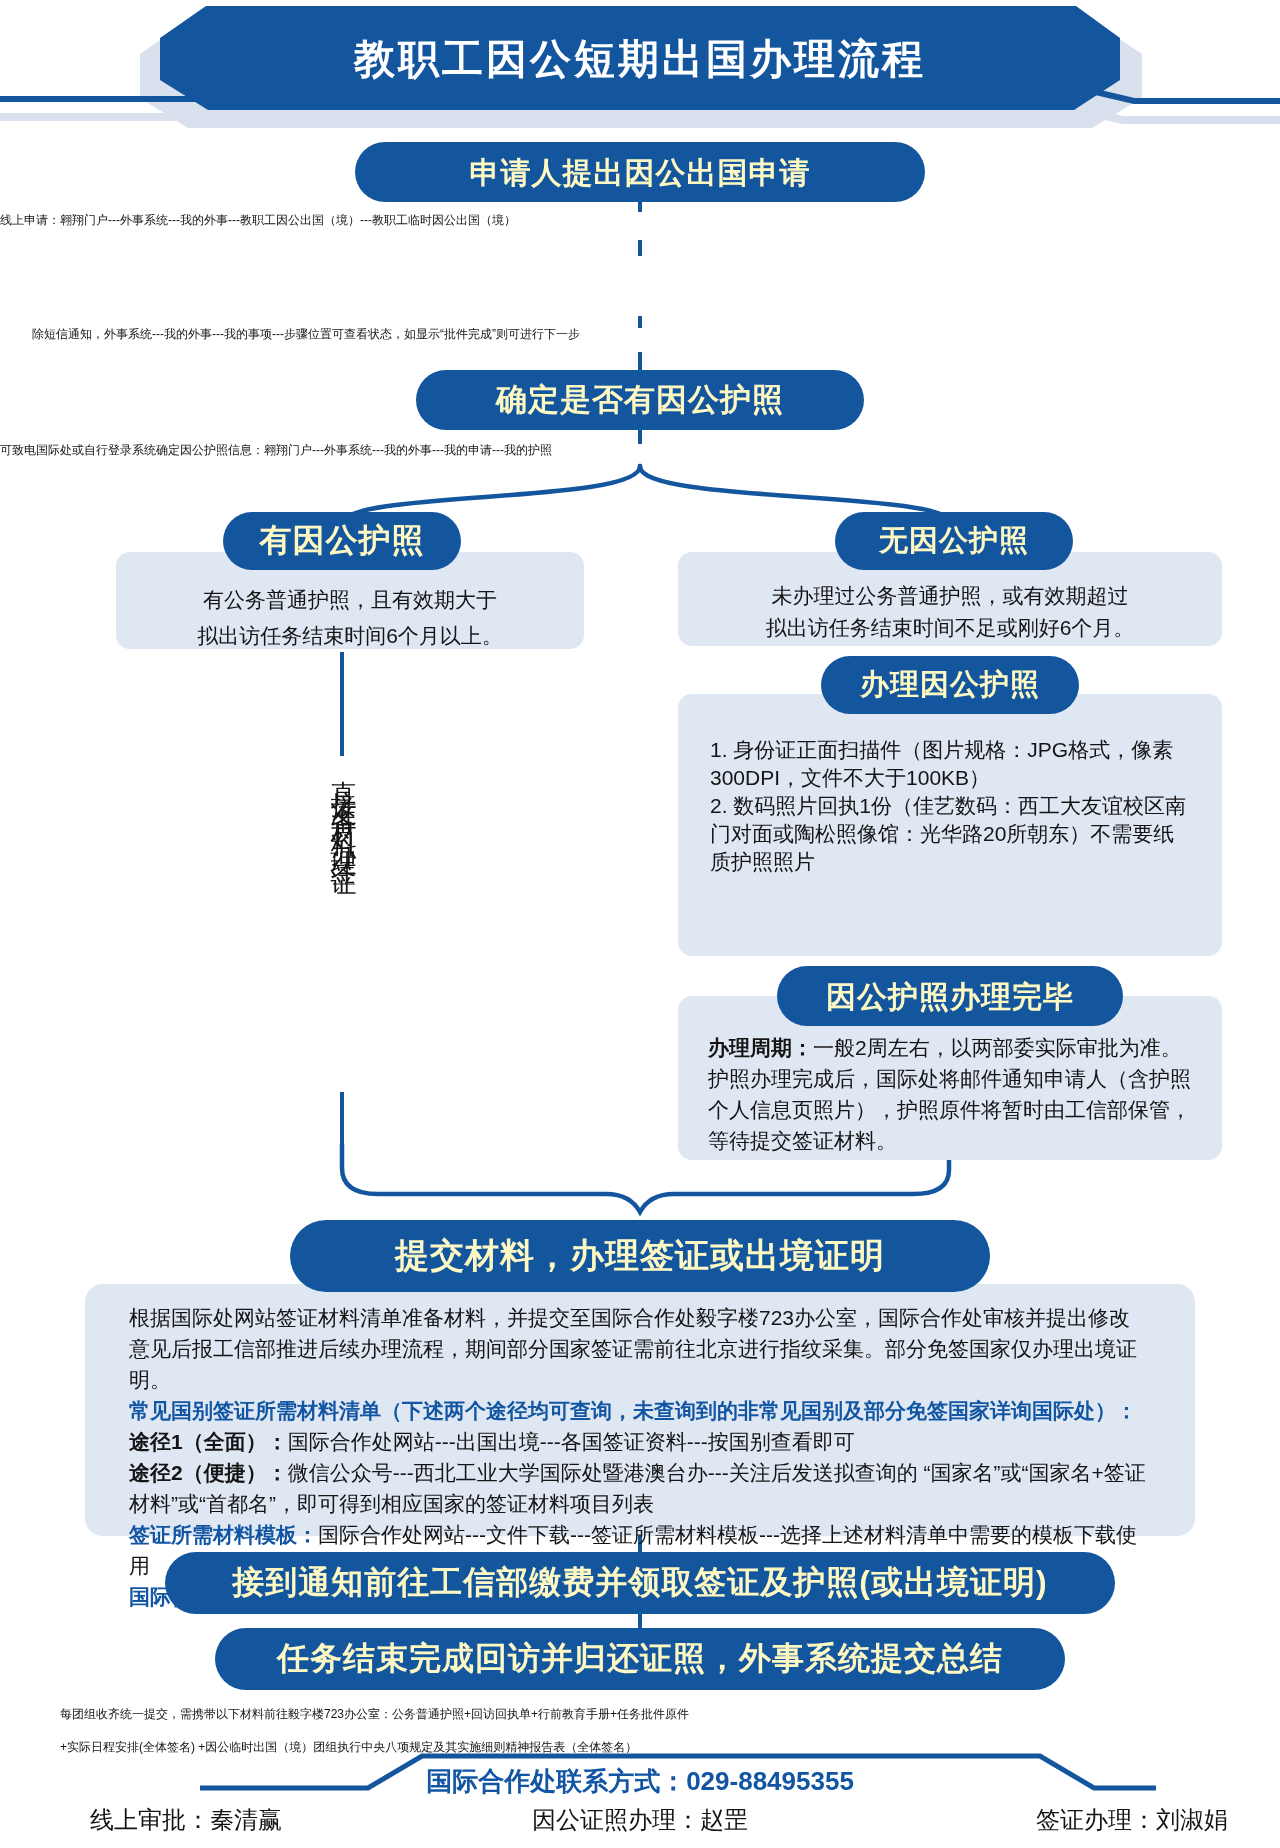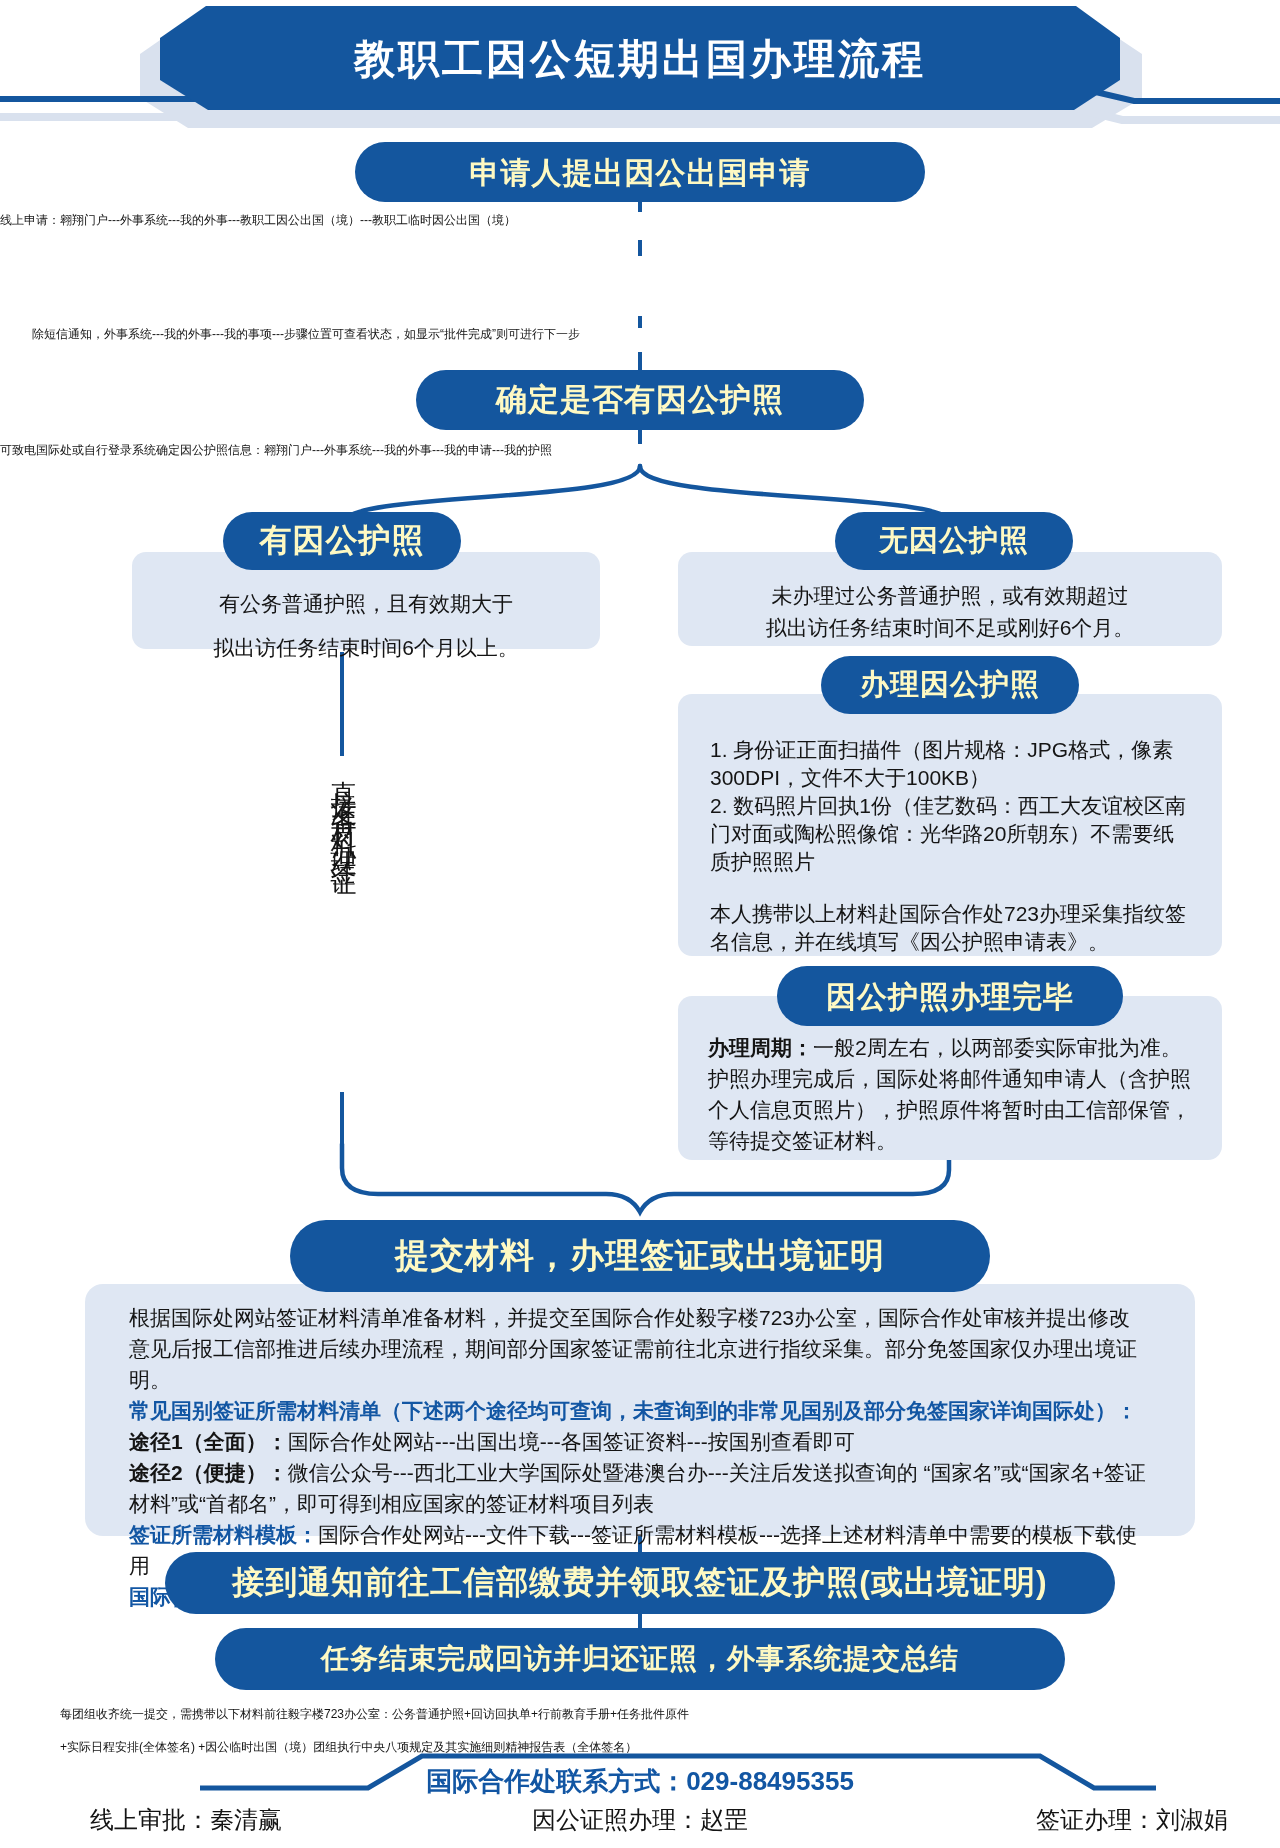--- a/index.html
+++ b/index.html
@@ -74,33 +74,32 @@
 
   <div class="pill" style="left:355px;top:142px;width:570px;height:60px;font-size:30px;">申请人提出因公出国申请</div>
   <div class="caption" style="top:212px;">线上申请：翱翔门户---外事系统---我的外事---教职工因公出国（境）---教职工临时因公出国（境）</div>
 
   <div class="caption" style="top:326px;padding-left:32px;">除短信通知，外事系统---我的外事---我的事项---步骤位置可查看状态，如显示“批件完成”则可进行下一步</div>
 
   <div class="pill" style="left:416px;top:370px;width:448px;height:60px;font-size:31px;">确定是否有因公护照</div>
   <div class="caption" style="top:442px;">可致电国际处或自行登录系统确定因公护照信息：翱翔门户---外事系统---我的外事---我的申请---我的护照</div>
 
   <div class="pill" style="left:223px;top:512px;width:238px;height:58px;font-size:32px;">有因公护照</div>
-  <div class="lightbox boxtext pre" style="left:132px;top:552px;width:468px;height:97px;text-align:center;padding-top:30px;box-sizing:border-box;line-height:44px;">有公务普通护照，且有效期大于
+  <div class="lightbox boxtext pre" style="left:116px;top:552px;width:468px;height:97px;text-align:center;padding-top:30px;box-sizing:border-box;line-height:36px;">有公务普通护照，且有效期大于
 拟出访任务结束时间6个月以上。</div>
   <div id="vertical-note">直接准备材料办理签证</div>
 
   <div class="pill" style="left:835px;top:512px;width:238px;height:58px;font-size:29px;">无因公护照</div>
   <div class="lightbox boxtext pre" style="left:678px;top:552px;width:544px;height:94px;text-align:center;padding-top:28px;box-sizing:border-box;line-height:32px;">未办理过公务普通护照，或有效期超过
 拟出访任务结束时间不足或刚好6个月。</div>
 
   <div class="pill" style="left:821px;top:656px;width:258px;height:58px;font-size:29px;">办理因公护照</div>
   <div class="lightbox" style="left:678px;top:694px;width:544px;height:262px;box-sizing:border-box;padding:42px 32px 0 32px;">
     <div class="boxtext pre" style="line-height:28px;">1. 身份证正面扫描件（图片规格：JPG格式，像素300DPI，文件不大于100KB）
 2. 数码照片回执1份（佳艺数码：西工大友谊校区南门对面或陶松照像馆：光华路20所朝东）不需要纸质护照照片</div>
-    <div class="boxtext" style="line-height:28px;margin-top:24px;">本人携带以上材料赴国际合作处723办理采集指纹签名信息，并在线填写《因公护照申请表》。</div>
   </div>
 
   <div class="pill" style="left:777px;top:966px;width:346px;height:60px;font-size:30px;">因公护照办理完毕</div>
   <div class="lightbox" style="left:678px;top:996px;width:544px;height:164px;box-sizing:border-box;padding:36px 30px 0 30px;">
     <div class="boxtext" style="line-height:31px;">
       <span class="b">办理周期：</span><span>一般2周左右，以两部委实际审批为准。护照办理完成后，国际处将邮件通知申请人（含护照个人信息页照片），护照原件将暂时由工信部保管，等待提交签证材料。</span>
     </div>
   </div>
 
   <div class="pill" style="left:290px;top:1220px;width:700px;height:72px;font-size:34px;">提交材料，办理签证或出境证明</div>
@@ -117,21 +116,21 @@
       <span class="blue">签证所需材料模板：</span><span>国际合作处网站---文件下载---签证所需材料模板---选择上述材料清单中需要的模板下载使用</span>
     </div>
     <div class="boxtext" style="line-height:31px;">
       <span class="blue">国际合作处网站：</span>
       <span style="margin-left:14px;">https://guoji.nwpu.edu.cn/</span>
     </div>
   </div>
 
   <div class="pill" style="left:165px;top:1552px;width:950px;height:62px;font-size:32px;">接到通知前往工信部缴费并领取签证及护照(或出境证明)</div>
 
-  <div class="pill" style="left:215px;top:1628px;width:850px;height:62px;font-size:28px;">任务结束完成回访并归还证照，外事系统提交总结</div>
+  <div class="pill" style="left:215px;top:1628px;width:850px;height:62px;font-size:32px;">任务结束完成回访并归还证照，外事系统提交总结</div>
   <div class="caption pre" style="top:1698px;left:60px;width:1160px;line-height:33px;">每团组收齐统一提交，需携带以下材料前往毅字楼723办公室：公务普通护照+回访回执单+行前教育手册+任务批件原件
 +实际日程安排(全体签名) +因公临时出国（境）团组执行中央八项规定及其实施细则精神报告表（全体签名）</div>
 
   <div id="ribbon-text">国际合作处联系方式：029-88495355</div>
 
   <div class="footer-item" style="left:90px;">线上审批：秦清赢</div>
   <div class="footer-item" style="left:0;width:1280px;text-align:center;">因公证照办理：赵罡</div>
   <div class="footer-item" style="right:52px;">签证办理：刘淑娟</div>
 
 </div>

